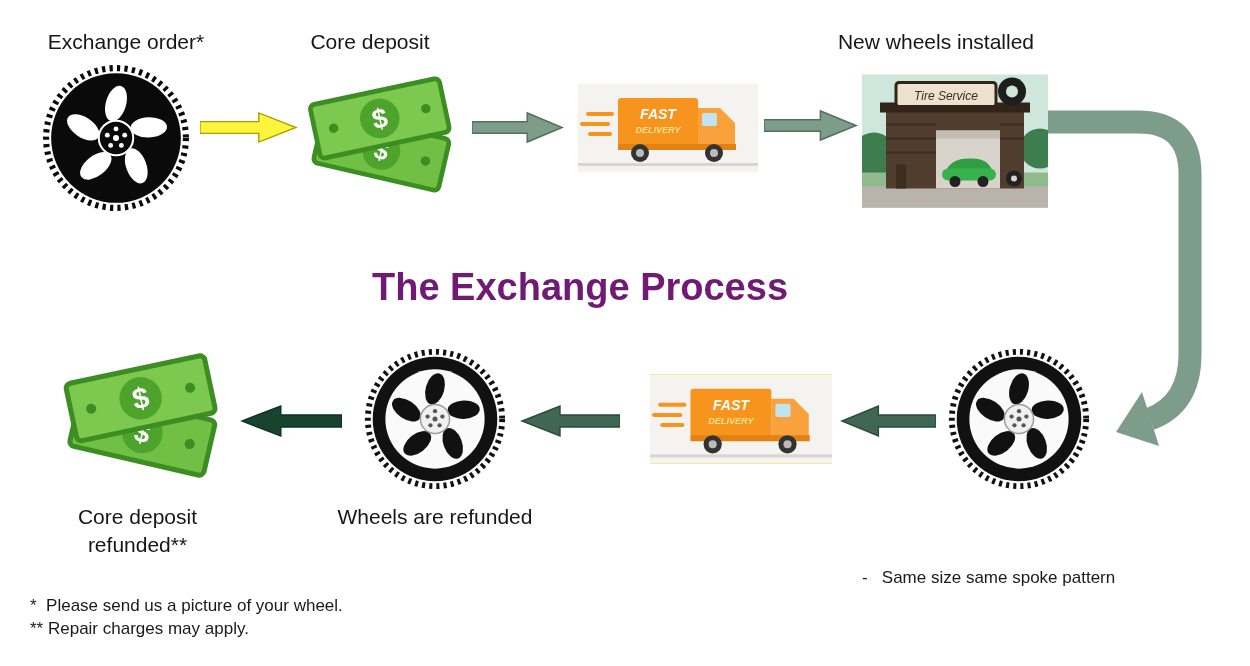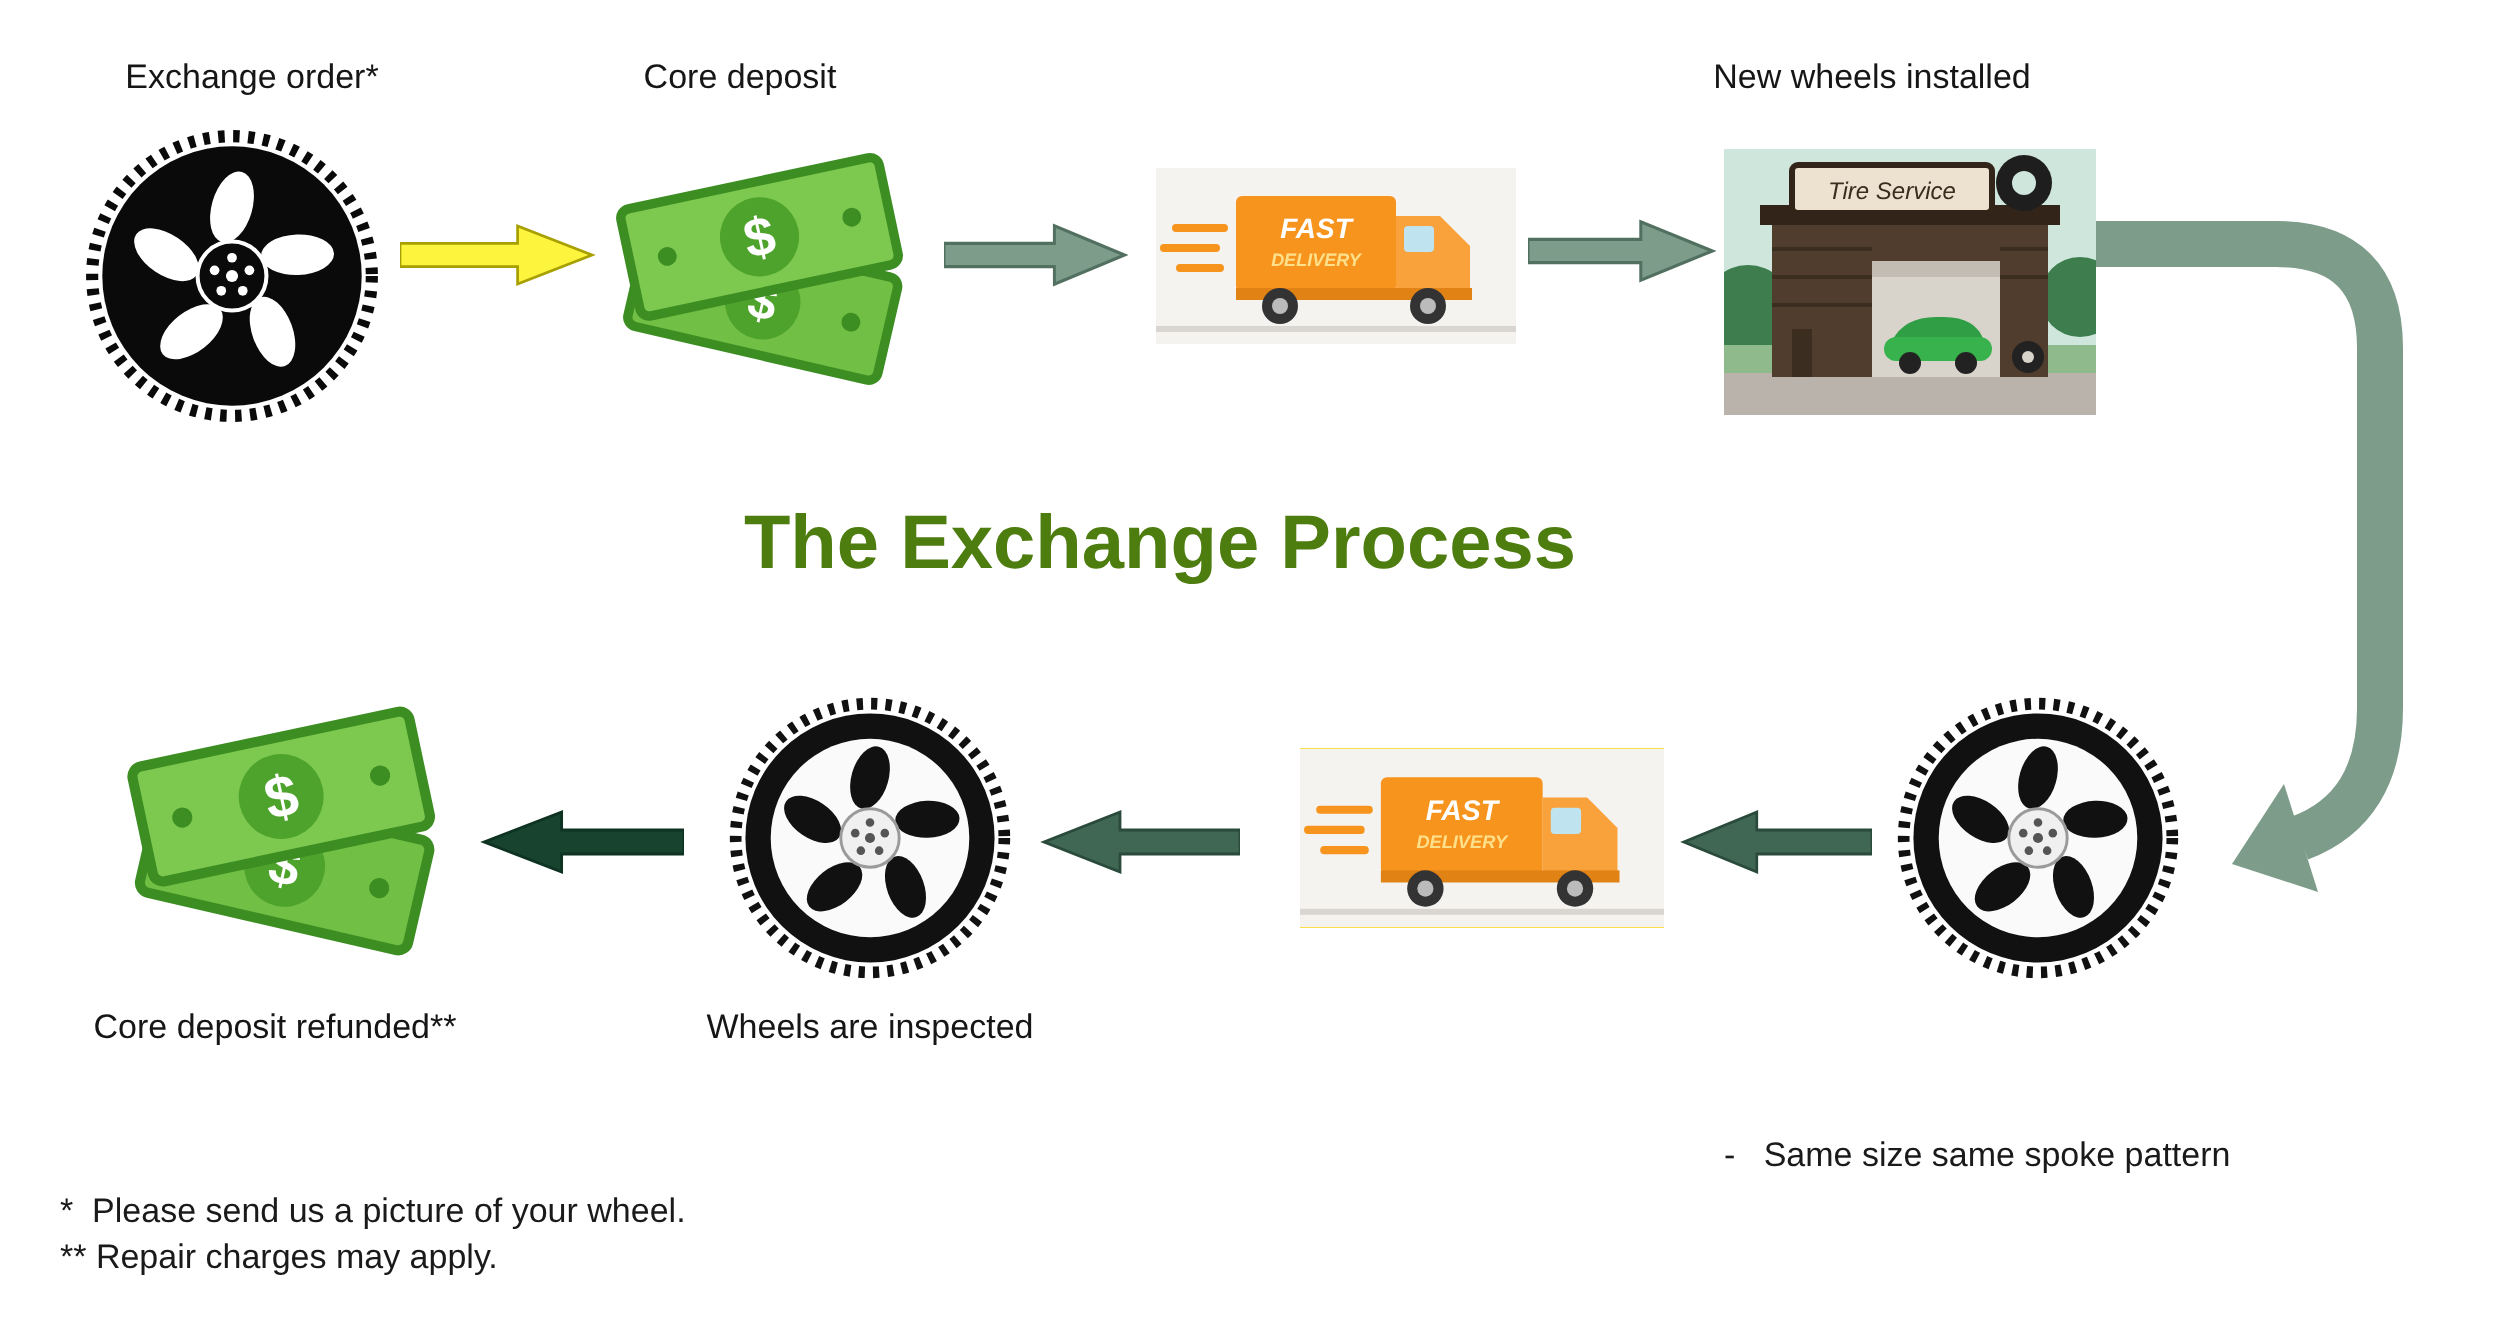--- a/index.html
+++ b/index.html
@@ -6,21 +6,21 @@
   .canvas{
     position:relative;
     width:1250px;height:666px;
     background:#ffffff;
     font-family:"Liberation Sans", sans-serif;
     overflow:hidden;
   }
   .abs{position:absolute;}
   .label{
     position:absolute;
-    font-size:17px;
+    font-size:21px;
     color:#161616;
     text-align:center;
     line-height:1.35;
   }
   .title{
     position:absolute;
     font-size:38px;
     font-weight:bold;
     text-align:center;
   }
@@ -162,21 +162,21 @@
     </svg>
   </div>
 
   <div class="abs" style="left:1046px;top:88px;width:184px;height:372px">
     <svg viewBox="0 0 184 372" width="184" height="372">
       <path d="M 2 34 H 92 Q 144 34 144 86 V 266 Q 144 316 104 331" fill="none" stroke-width="23" stroke-linecap="butt" stroke="#7d9c89"></path>
       <polygon points="70,344 96,304 113,358" fill="#7d9c89"></polygon>
     </svg>
   </div>
 
-  <div class="title" style="left: 330px; top: 251px; width: 500px; color: #4d7c0f;">The Exchange Process</div>
+  <div class="title" style="left: 330px; top: 266px; width: 500px; color: #701a75;">The Exchange Process</div>
 
   <div class="abs" style="left:52px;top:342px;width:182px;height:146px">
     <svg viewBox="0 0 180 140" width="182" height="146">
       <g transform="rotate(13 90 85)">
         <rect x="22" y="60" width="136" height="56" rx="5" fill="#71bf44" stroke="#3c8e23" stroke-width="5"></rect>
         <circle cx="90" cy="88" r="20" fill="#4ea32c"></circle>
         <text x="90" y="97" text-anchor="middle" font-size="27" font-weight="bold" fill="#ffffff">$</text>
         <circle cx="42" cy="88" r="5" fill="#3c8e23"></circle>
         <circle cx="138" cy="88" r="5" fill="#3c8e23"></circle>
       </g>
@@ -290,19 +290,19 @@
         <circle cx="75" cy="67" r="2.2"></circle>
         <circle cx="82.6" cy="72.5" r="2.2"></circle>
         <circle cx="79.7" cy="81.5" r="2.2"></circle>
         <circle cx="70.3" cy="81.5" r="2.2"></circle>
         <circle cx="67.4" cy="72.5" r="2.2"></circle>
       </g>
     </svg>
   </div>
 
   <div class="label" style="left:30px;top:503px;width:215px">Core deposit refunded**</div>
-  <div class="label" style="left:300px;top:503px;width:270px">Wheels are inspected</div>
+  <div class="label" style="left:300px;top:503px;width:270px">Wheels are refunded</div>
 
   <div class="footnote" style="left:30px;top:596px">*  Please send us a picture of your wheel.</div>
   <div class="footnote" style="left:30px;top:619px">** Repair charges may apply.</div>
   <div class="footnote" style="left:862px;top:568px">-   Same size same spoke pattern</div>
 
 </div>
 
 </body></html>

